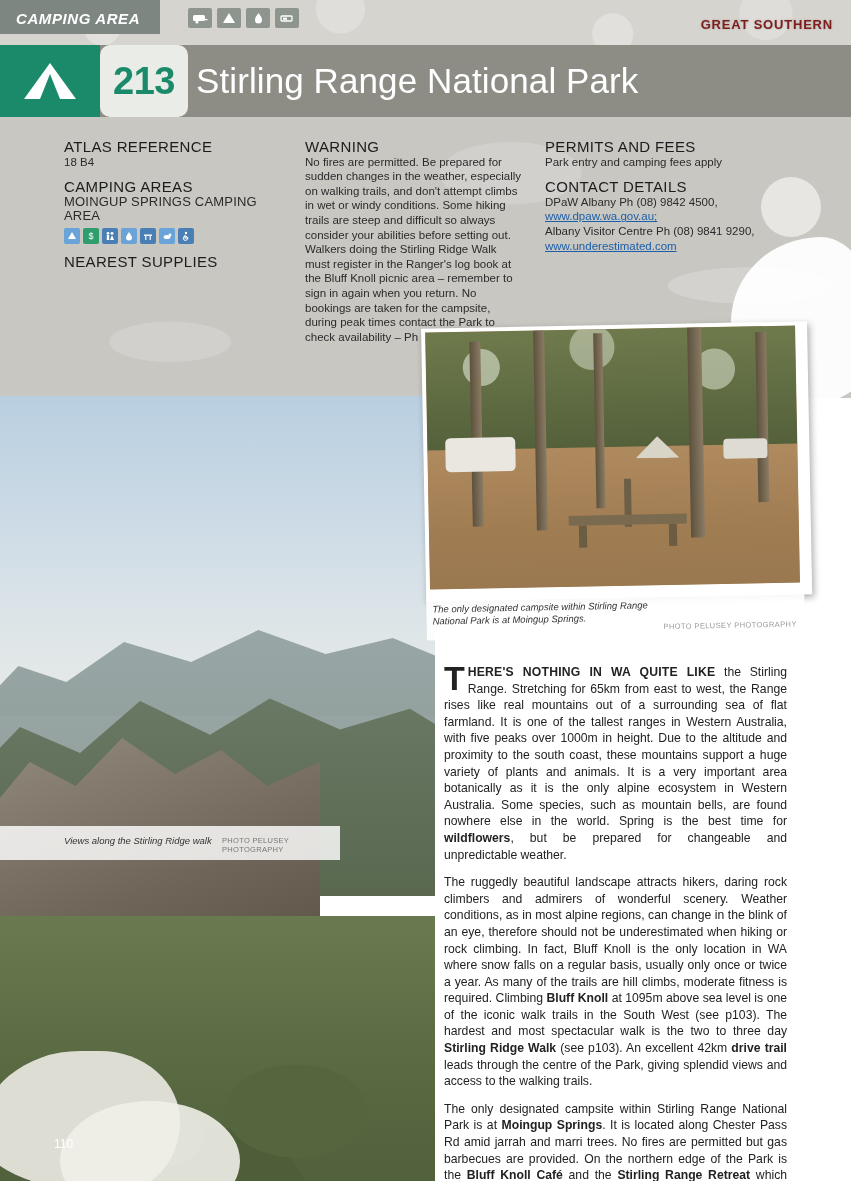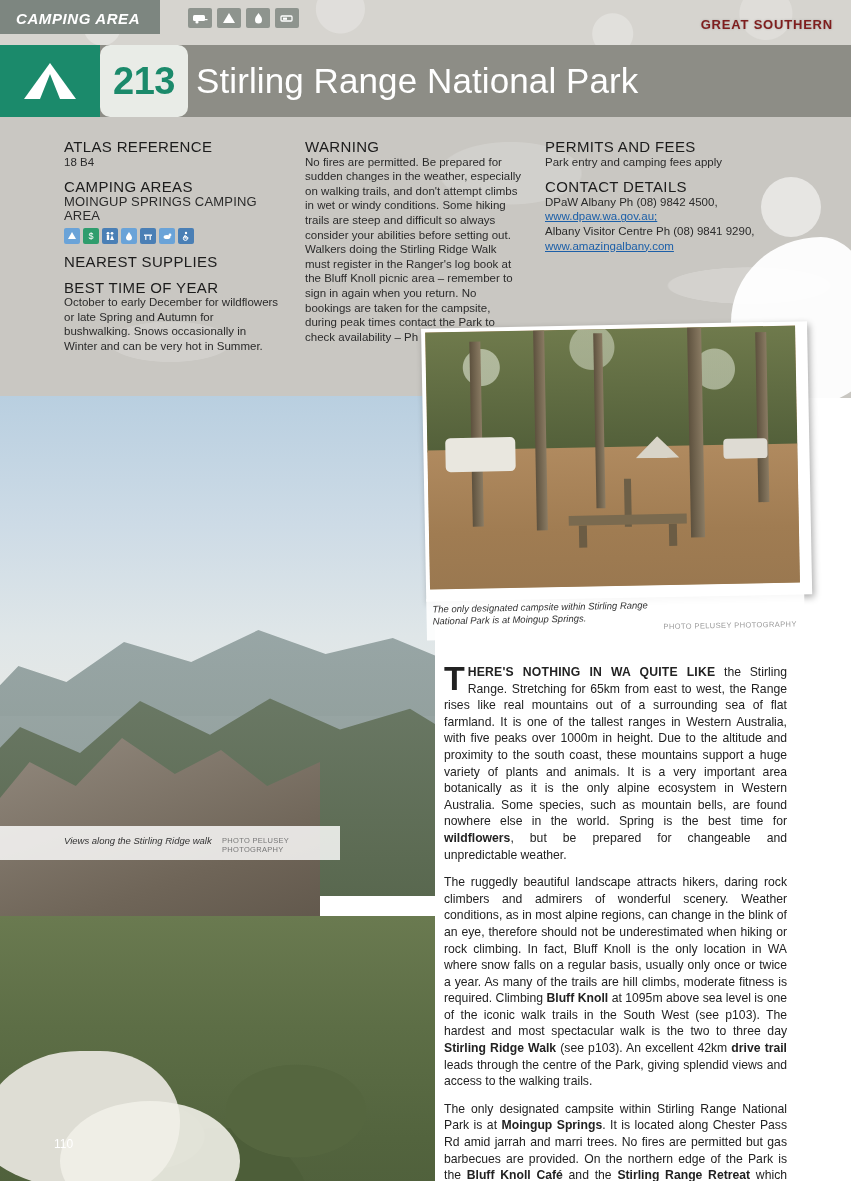--- a/index.html
+++ b/index.html
@@ -233,44 +233,40 @@
               <circle cx="5" cy="2" r="1.2" fill="#fff"></circle>
               <path d="M4 4 L4 7 L7.5 7" stroke="#fff" stroke-width="1.2" fill="none"></path>
               <circle cx="4.4" cy="7.3" r="2.1" stroke="#fff" stroke-width="1" fill="none"></circle>
             </svg>
           </div>
       </div>
     </div>
     <div class="block">
       <p class="h">NEAREST SUPPLIES</p>
     </div>
-    <div class="block">
-      <p class="h">BEST TIME OF YEAR</p>
-      <p>October to early December for wildflowers or late Spring and Autumn for bushwalking. Snows occasionally in Winter and can be very hot in Summer.</p>
-    </div>
   </div>
 
   <div class="col col2">
     <div class="block">
       <p class="h">WARNING</p>
       <p>No fires are permitted. Be prepared for sudden changes in the weather, especially on walking trails, and don't attempt climbs in wet or windy conditions. Some hiking trails are steep and difficult so always consider your abilities before setting out. Walkers doing the Stirling Ridge Walk must register in the Ranger's log book at the Bluff Knoll picnic area – remember to sign in again when you return. No bookings are taken for the campsite, during peak times contact the Park to check availability – Ph (08) 9842 4500.</p>
     </div>
   </div>
 
   <div class="col col3">
     <div class="block">
       <p class="h">PERMITS AND FEES</p>
       <p>Park entry and camping fees apply</p>
     </div>
     <div class="block">
       <p class="h">CONTACT DETAILS</p>
       <p>DPaW Albany Ph (08) 9842 4500,</p>
       <p class="lnk">www.dpaw.wa.gov.au;</p>
       <p>Albany Visitor Centre Ph (08) 9841 9290,</p>
-      <p class="lnk">www.amazingalbany.com</p>
+      <p class="lnk">www.underestimated.com</p>
     </div>
   </div>
 
   <div class="bigphoto">
     <div class="sky"></div>
     <div class="ridge-far"></div>
     <div class="ridge-mid"></div>
     <div class="rock"></div>
     <div class="valley"></div>
     <div class="bush1"></div>

